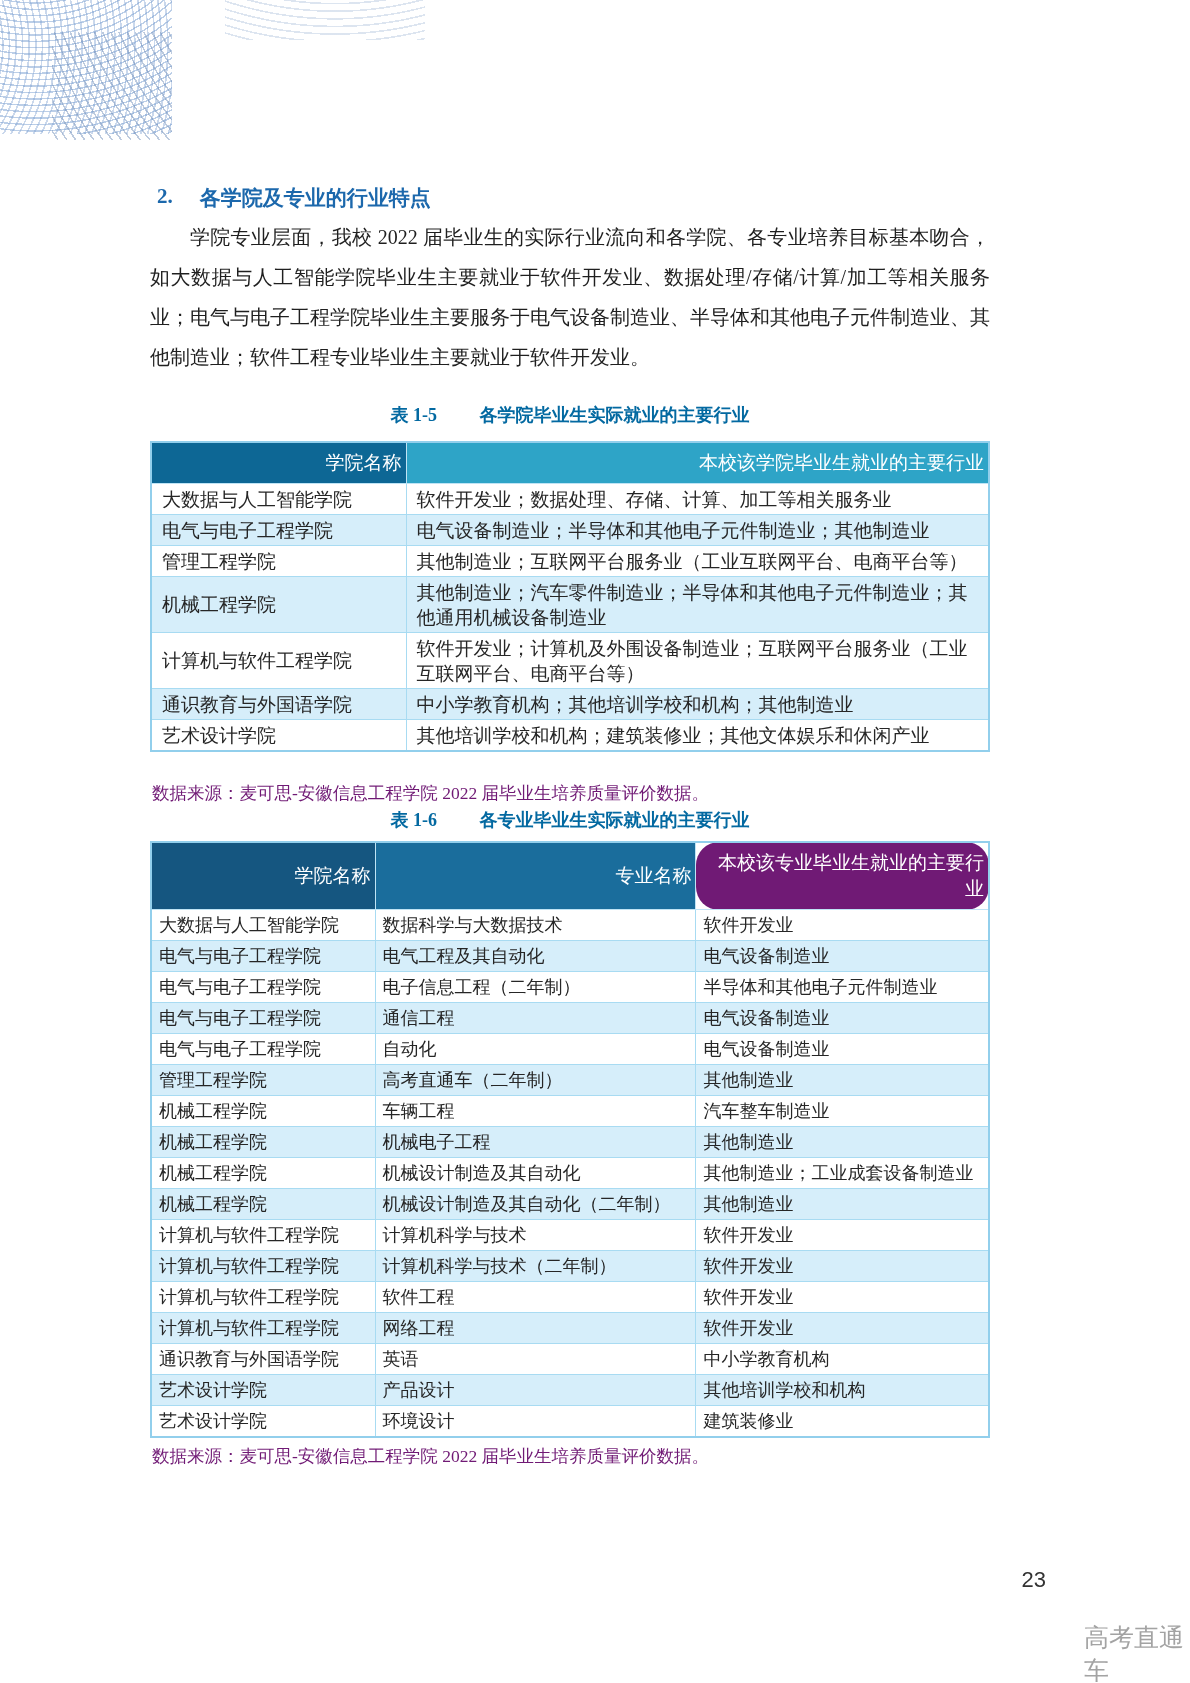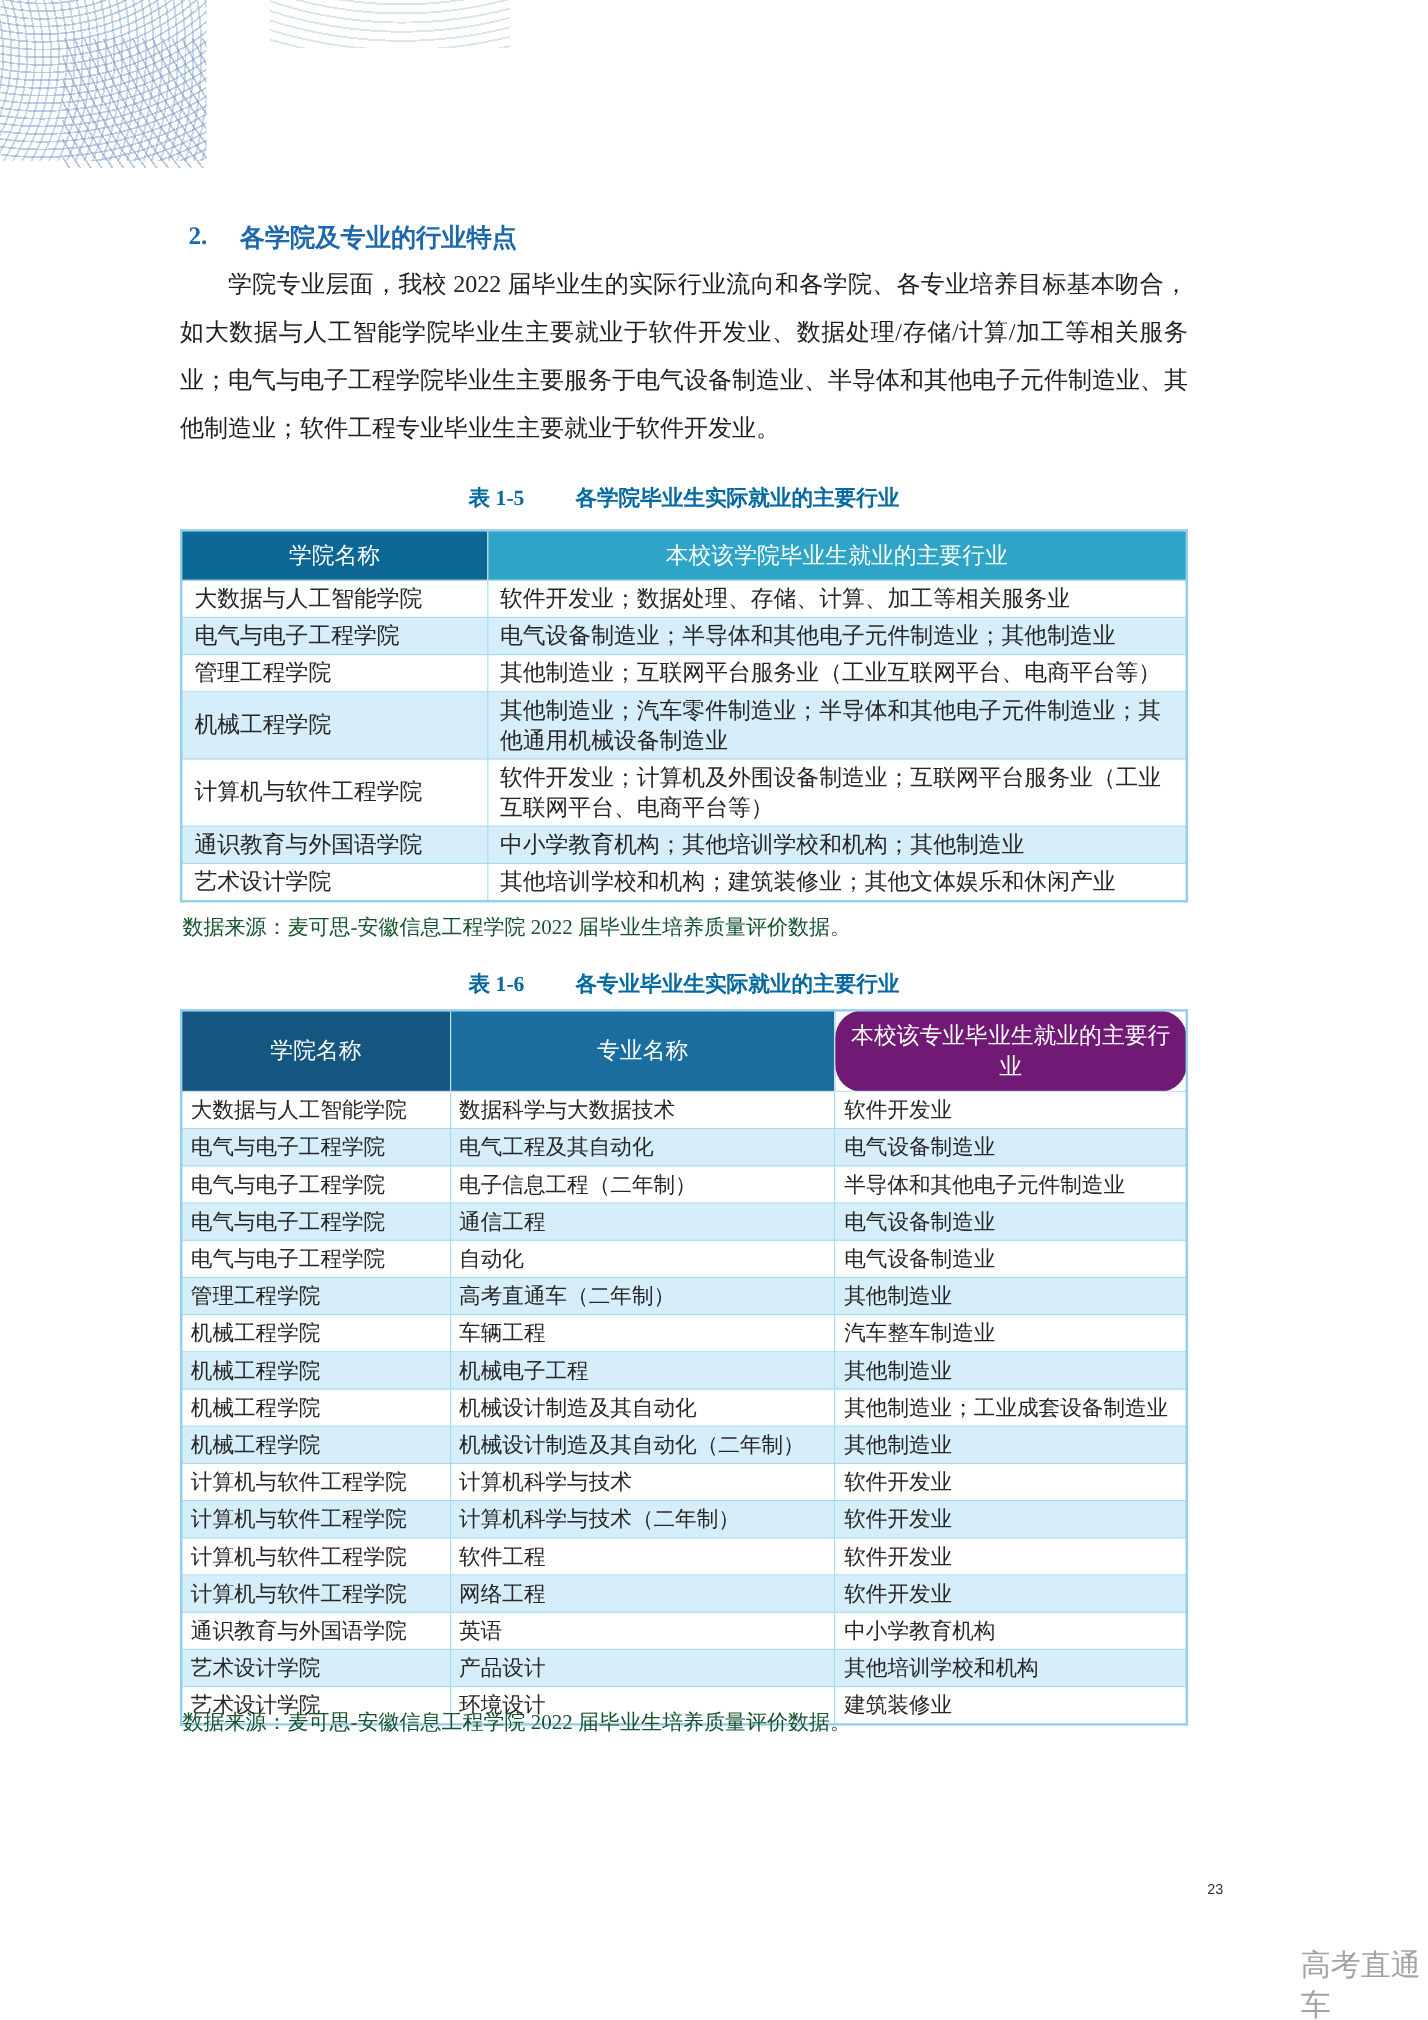--- a/index.html
+++ b/index.html
@@ -48,53 +48,53 @@
 
   
   .table-caption {
     position:absolute; left:150px; width:840px; text-align:center;
     font-size:18px; font-weight:bold; color:#0369a1;
   }
   .cap15 { top:403px; }
   .cap16 { top:808px; }
   .table-caption .cap-title { margin-left:38px; }
 
-  .source-note { position:absolute; left:152px; font-size:17.5px; color:#14532d; }
+  .source-note { position:absolute; left:152px; font-size:17.5px; color:#701a75;margin-top:21px; }
   .note15 { top:760px; }
   .note16 { top:1423px; }
 
   
   table {
     position:absolute; left:150px; width:840px;
     border-collapse:collapse; table-layout:fixed;
     border:2px solid #92cfec; background:#ffffff;
   }
   .t15 { top:441px; }
   .t16 { top:841px; }
   th {
-    color:#ffffff; font-weight:normal; text-align:center;
+    color:#ffffff; font-weight:normal; text-align:right;
     font-size:19px; padding:7px 4px; border:1px solid #bfe4f5;
   }
   .t15 th.c1 { background:#0d6795; width:30%; }
   .t15 th.c2 { background:#2ea4c7; width:70%; }
   .t16 th.c1 { background:#155680; width:26.5%; }
   .t16 th.c2 { background:#1a6d9c; width:38.5%; }
   .t16 th.c3 { background:#701a75; width:35%;border-radius:23px; }
   td {
     font-size:19px; color:#262626; line-height:25px;
     padding:2.5px 10px; border:1px solid #a8dbf2; vertical-align:middle;
     background:#ffffff;
   }
   .t16 td { font-size:18px; padding:2.5px 7px; }
   tbody tr:nth-child(even) td { background:#d6eefa; }
 
   
   .page-number {
-    position:absolute; top:1567px; left:1006px; width:40px; text-align:left;
-    font-size:12px; color:#333; font-family:"Liberation Sans","DejaVu Sans",sans-serif;
+    position:absolute; top:1567px; left:1006px; width:40px; text-align:right;
+    font-size:22px; color:#333; font-family:"Liberation Sans","DejaVu Sans",sans-serif;
   }
   .watermark {
     position:absolute; top:1621px; left:1056px;
     font-size:25px; color:#a3a3a3;margin-left:28px;
   }
 </style>
 </head>
 <body>
 
 <div class="page">

